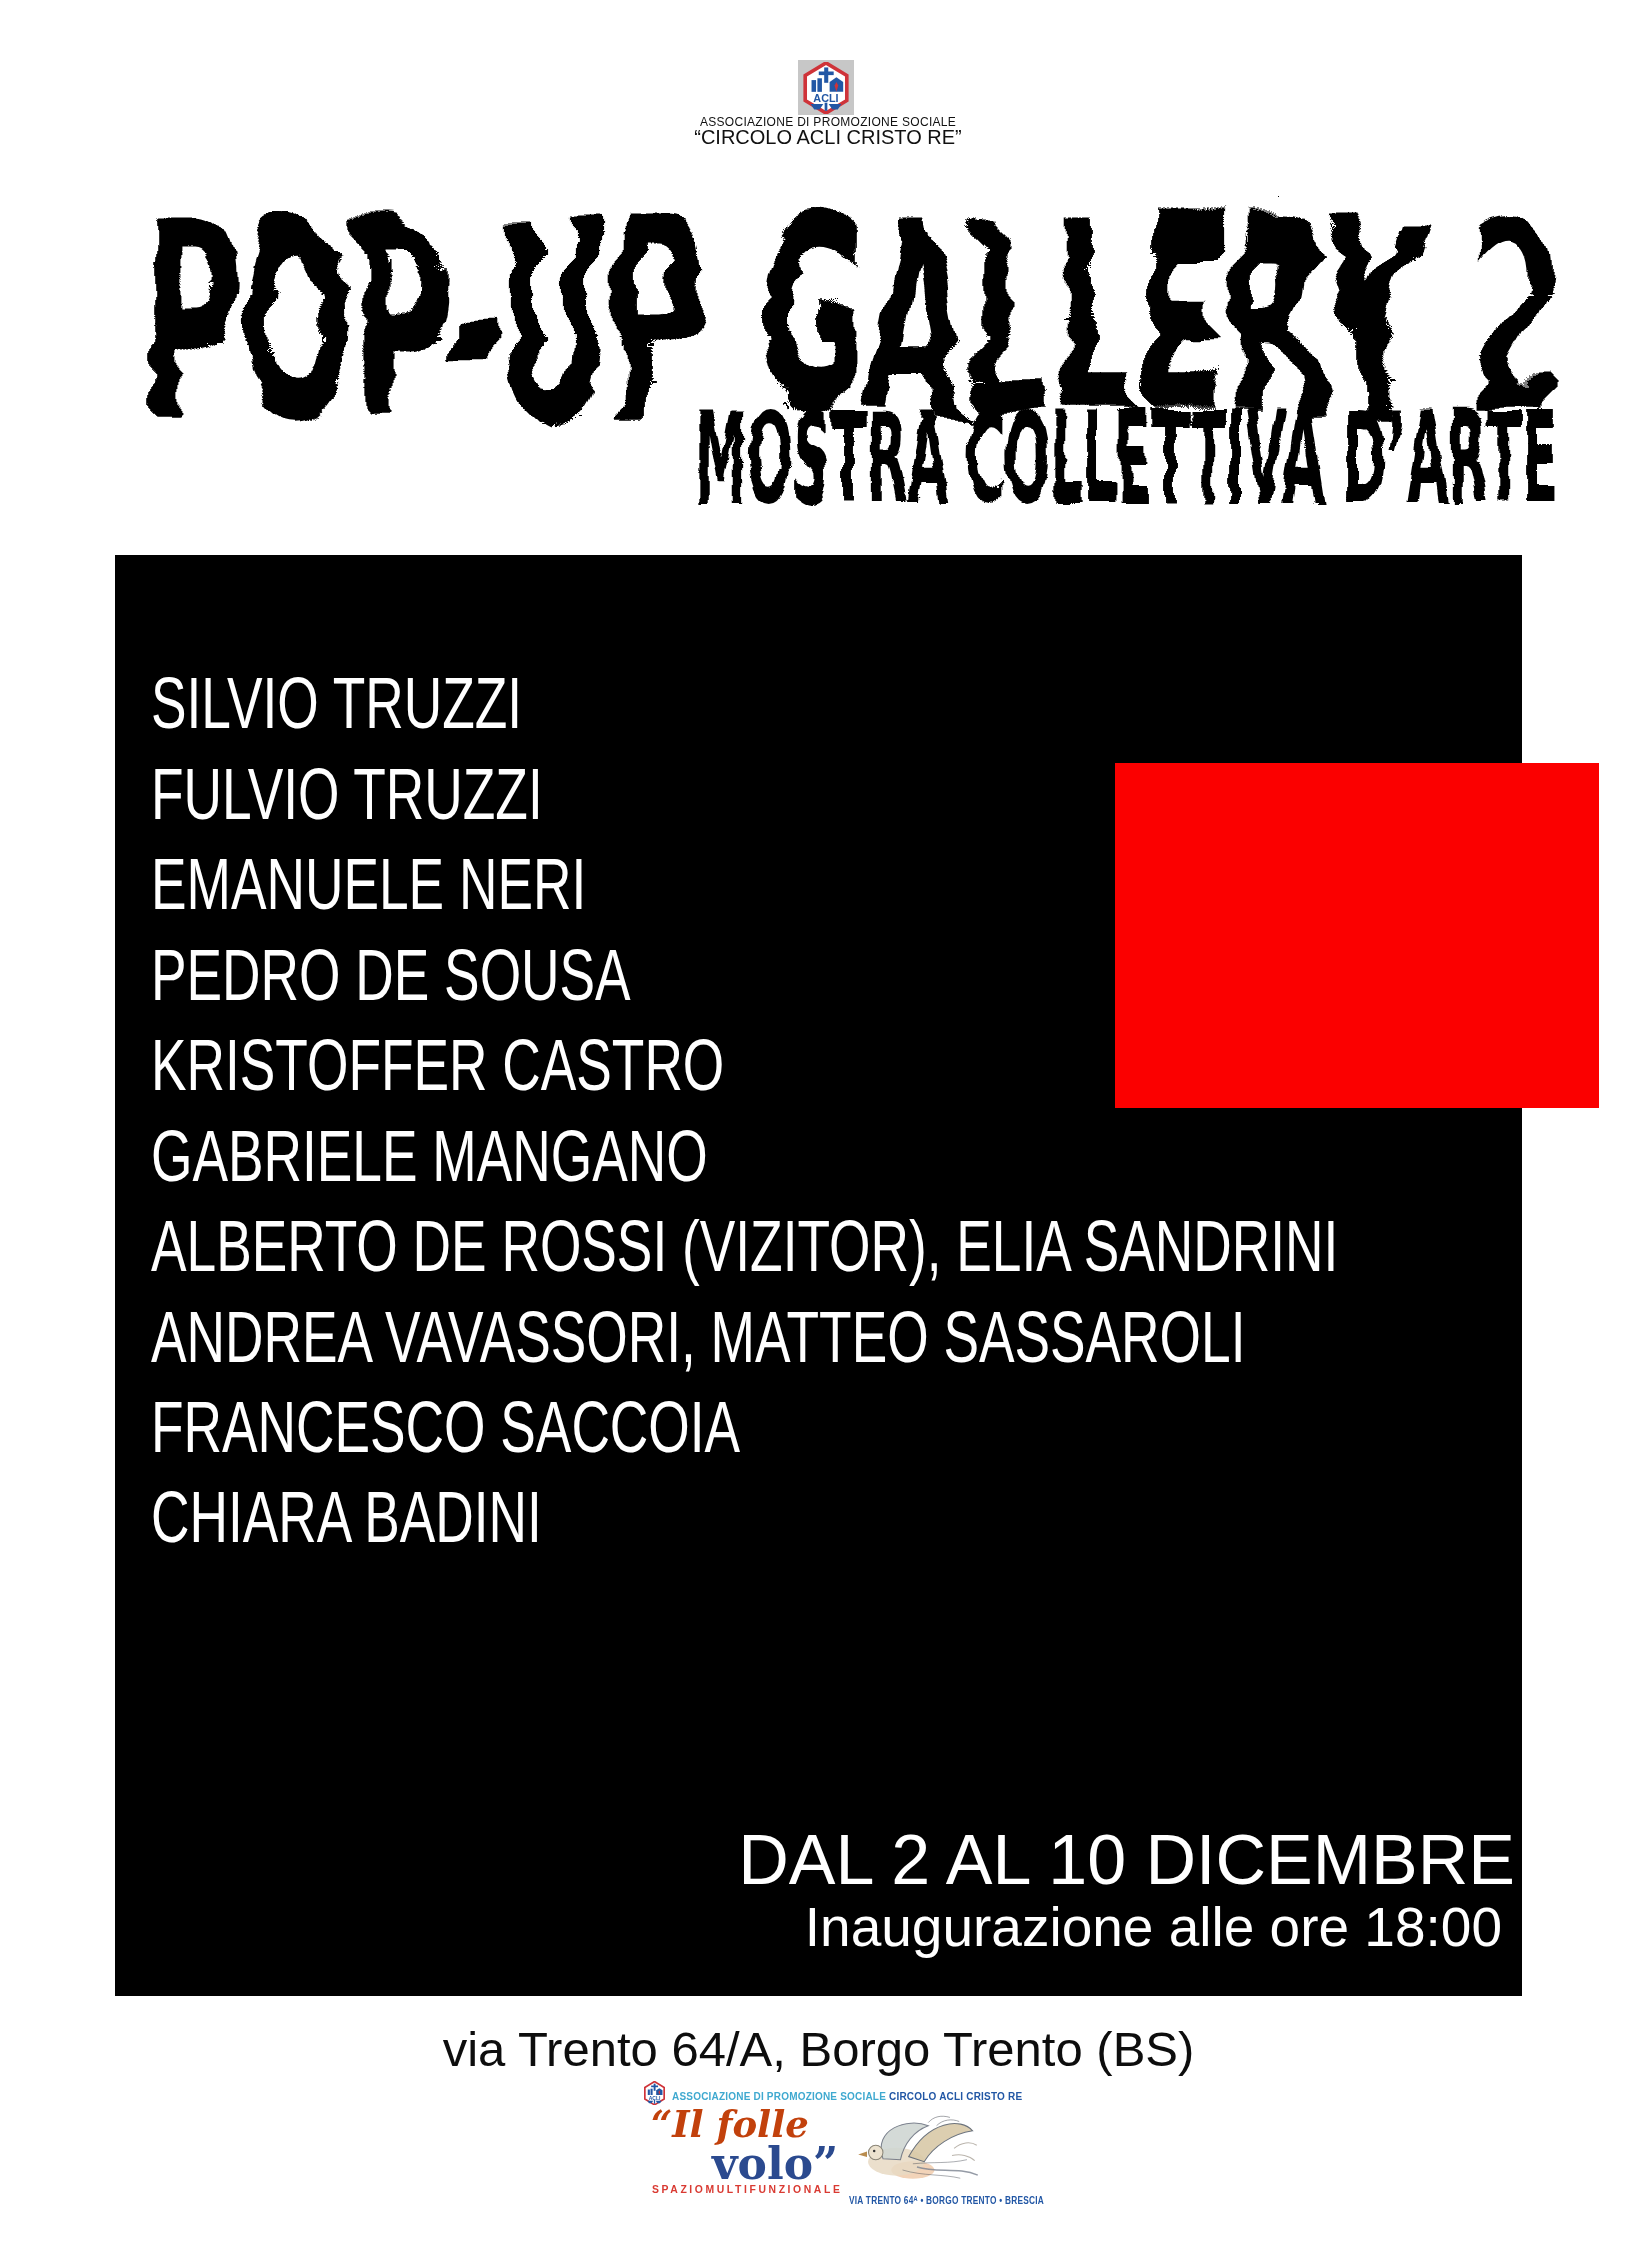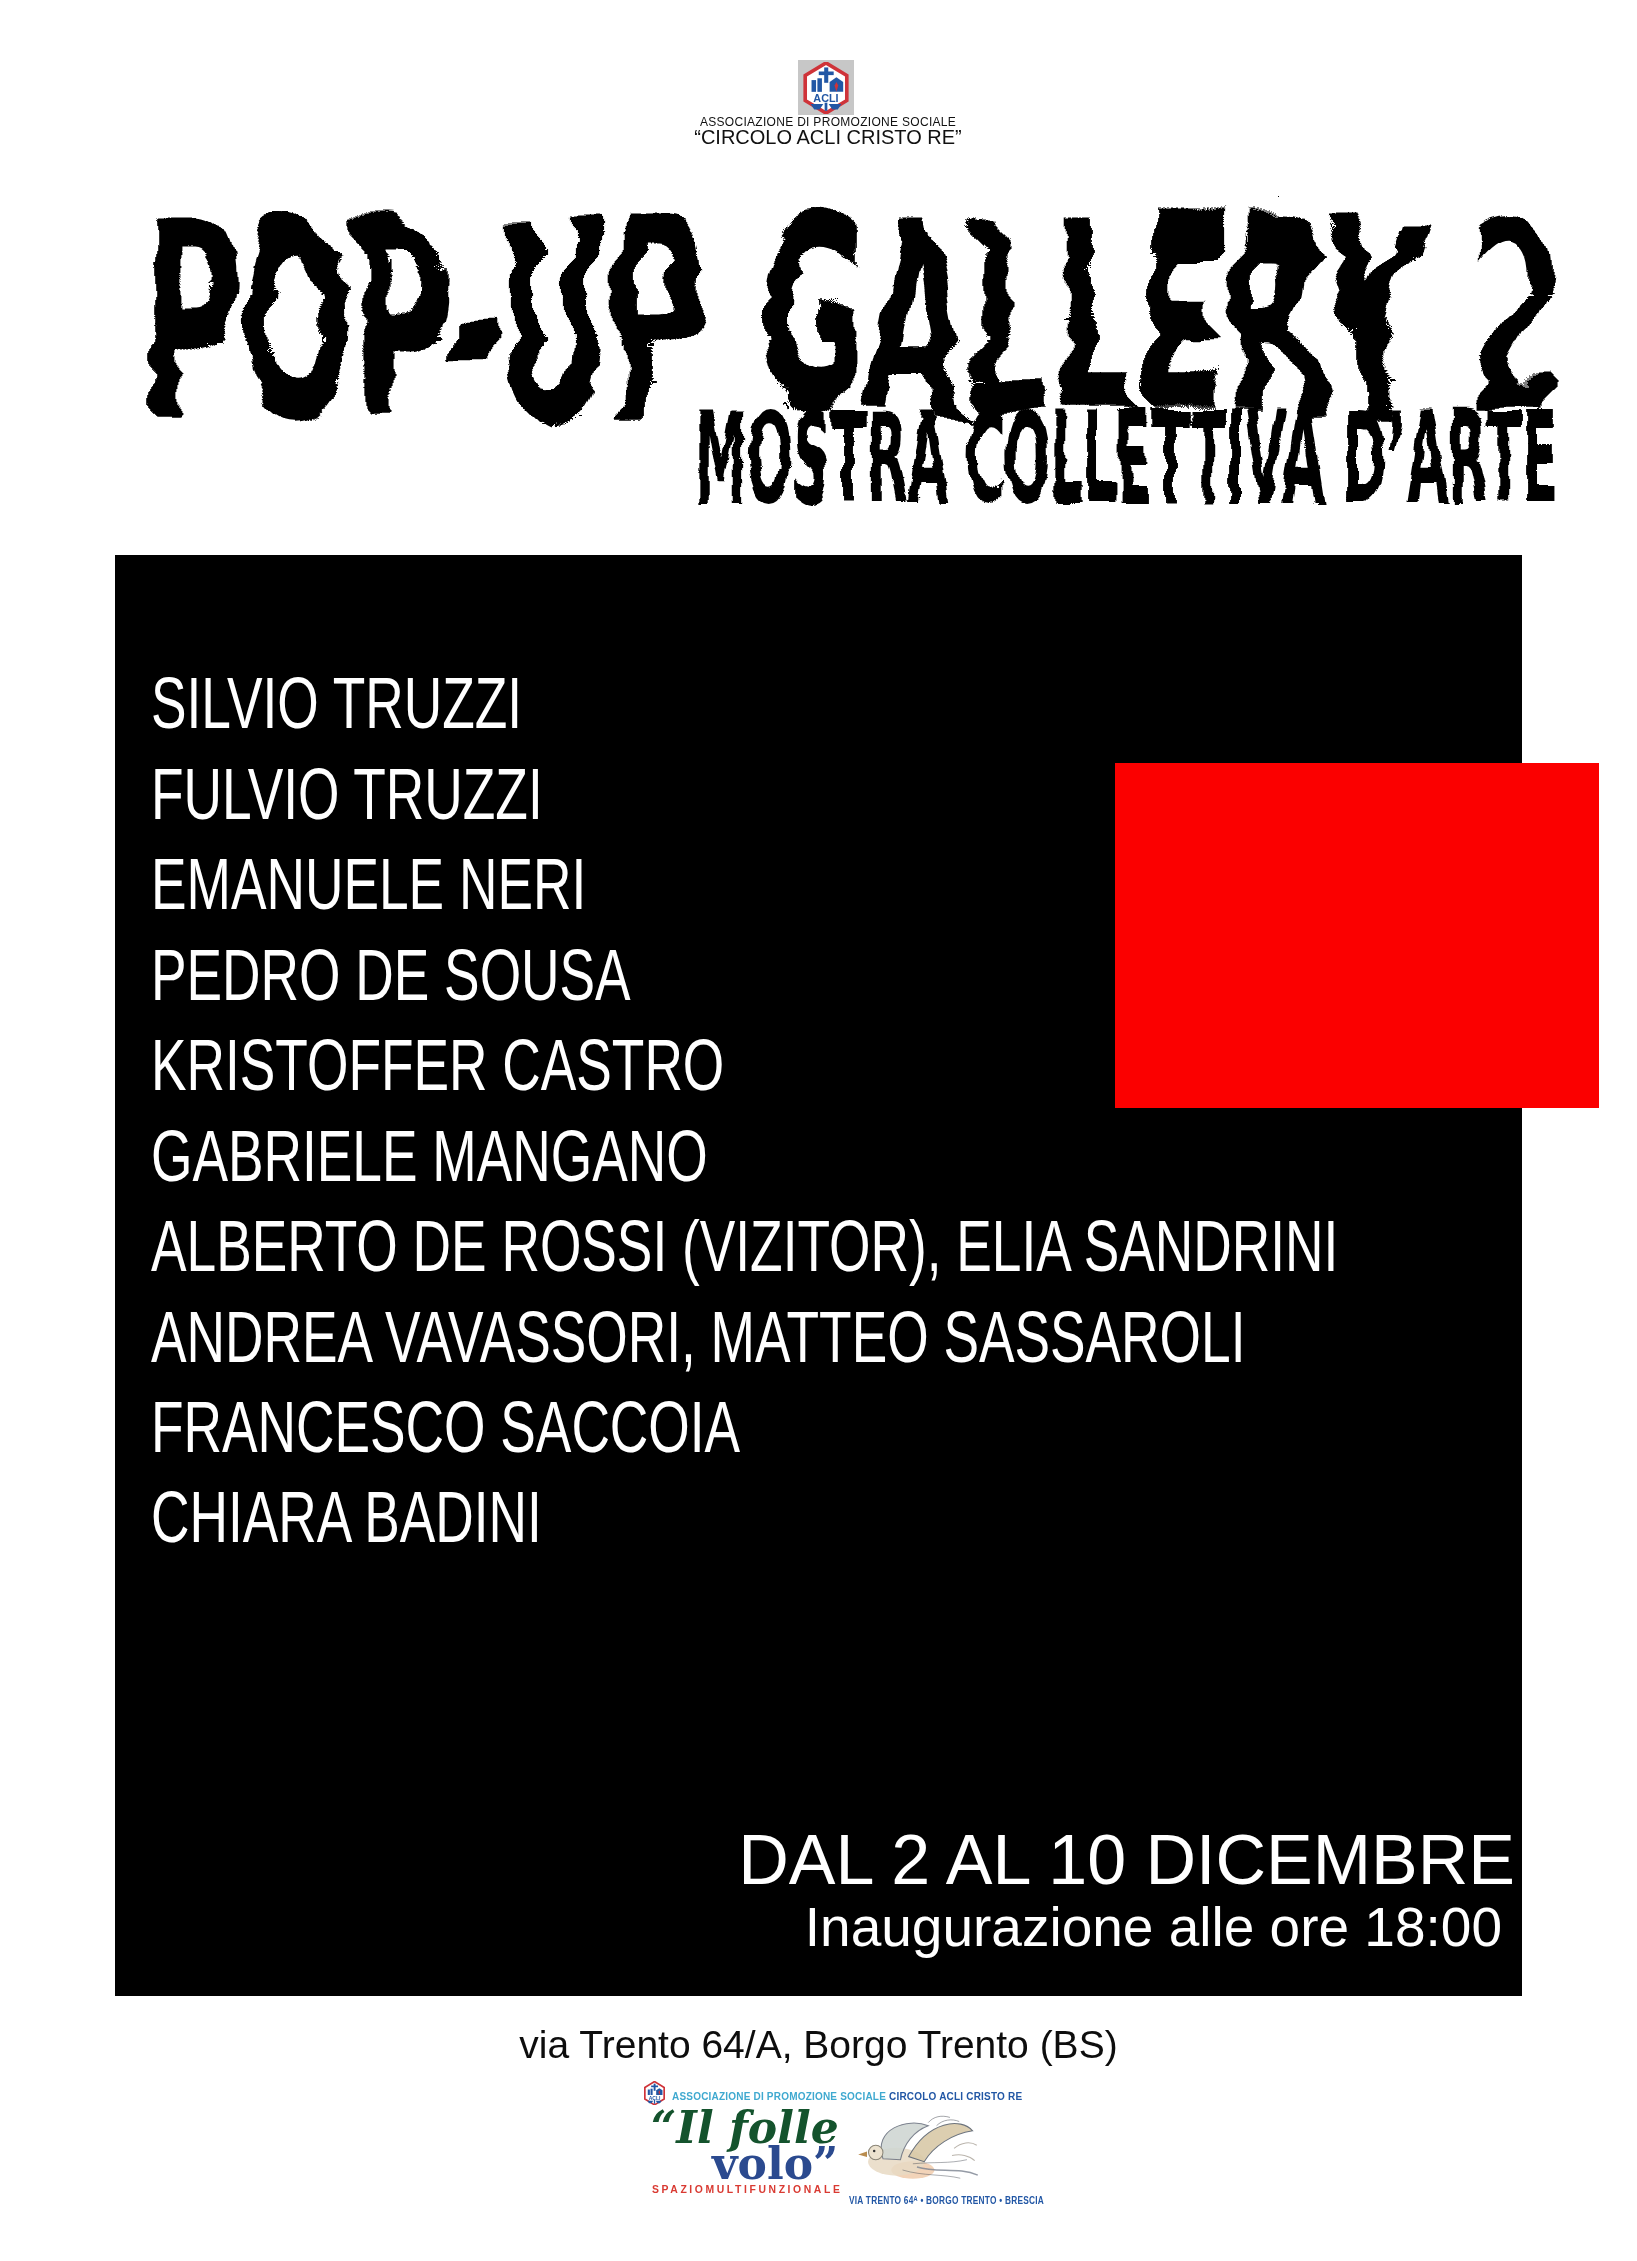--- a/index.html
+++ b/index.html
@@ -23,28 +23,28 @@
   .red-block{left:1115px;top:763px;width:484px;height:345px;background:#fb0000;}
 
   
   .artist-row{left:151px;font-size:72px;line-height:1;color:#ffffff;white-space:nowrap;transform:scaleX(0.74);transform-origin:left top;font-weight:400;}
 
   
   .date-range{right:122px;top:1825px;font-size:70px;line-height:1;color:#ffffff;white-space:nowrap;}
   .date-opening{right:135px;top:1900px;font-size:55px;line-height:1;color:#ffffff;white-space:nowrap;}
 
   
-  .address-line{left:0;top:2025px;width:1637px;text-align:center;font-size:39px;line-height:1;color:#0d0d0d;}
+  .address-line{left:0;top:2025px;width:1637px;text-align:center;font-size:49px;line-height:1;color:#0d0d0d;}
 
   
   .footer-logo{left:644px;top:2081px;width:21px;height:24.4px;}
   .footer-assoc{left:672px;top:2092px;font-size:10px;line-height:1;letter-spacing:0.2px;}
   .footer-assoc .lb{color:#3fa9d0;font-weight:700;}
   .footer-assoc .db{color:#2257a5;font-weight:700;text-align:center;}
-  .script1{left:651px;top:2106px;font-family:"DejaVu Serif",serif;font-style:italic;font-weight:700;font-size:44px;line-height:1;color:#14532d;}
+  .script1{left:651px;top:2106px;font-family:"DejaVu Serif",serif;font-style:italic;font-weight:700;font-size:37px;line-height:1;color:#c2410c;}
   .script2{left:712px;top:2142px;font-family:"DejaVu Serif",serif;font-weight:700;font-size:44px;line-height:1;color:#2b4a8f;}
   .venue-type{left:652px;top:2185px;font-size:10.4px;line-height:1;font-weight:700;letter-spacing:2.6px;color:#d93a32;}
   .bird-svg{left:851px;top:2112px;width:134px;height:83px;}
   .venue-address{left:849px;top:2196px;font-size:10.4px;line-height:1;font-weight:700;color:#2257a5;white-space:nowrap;transform:scaleX(0.8);transform-origin:left top;letter-spacing:0.3px;}
 </style>
 </head>
 <body>
 
 <div class="poster">
 

